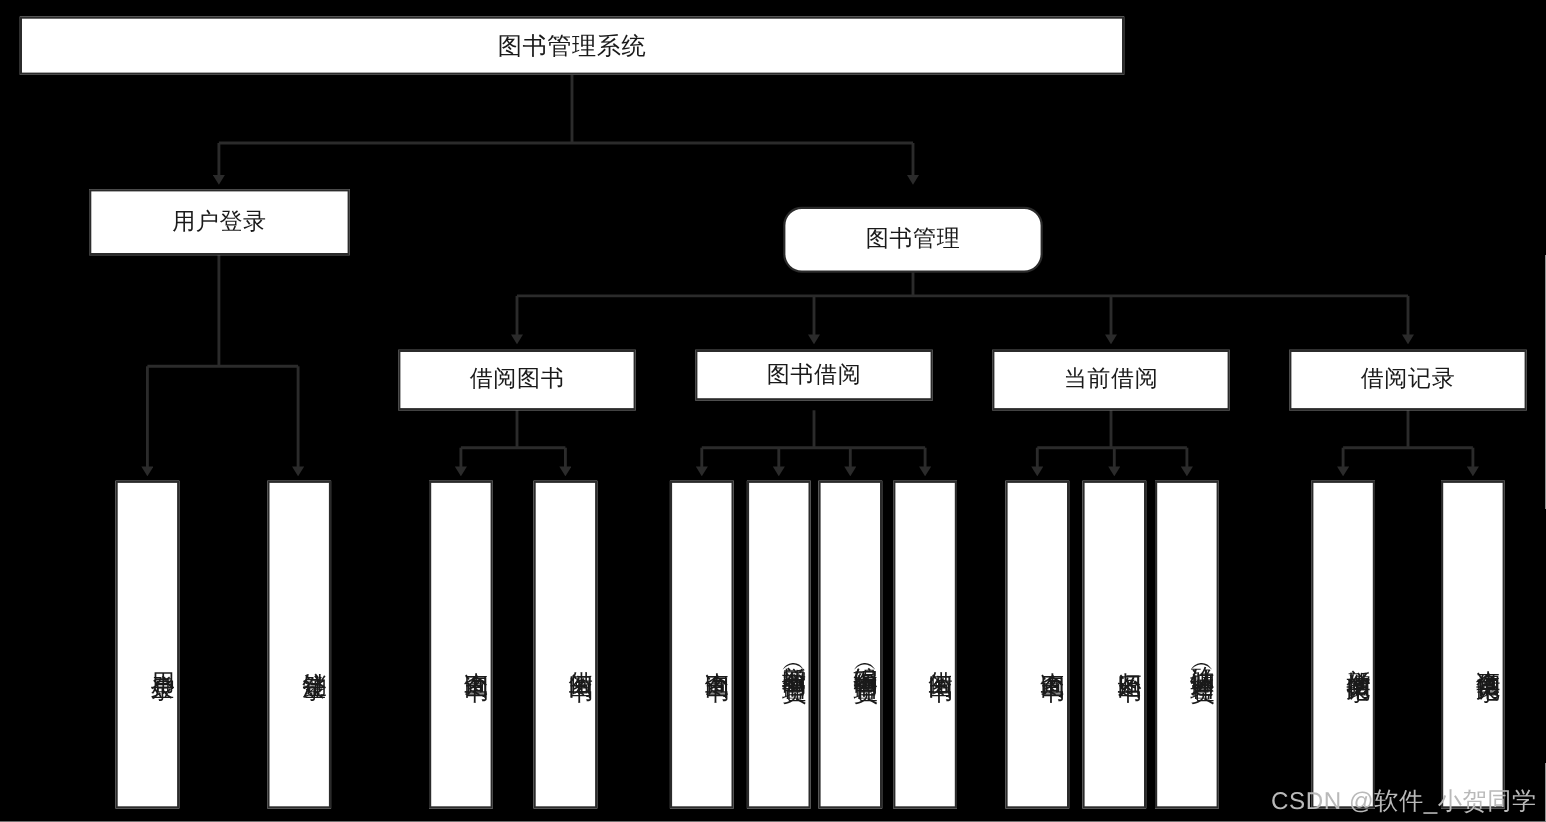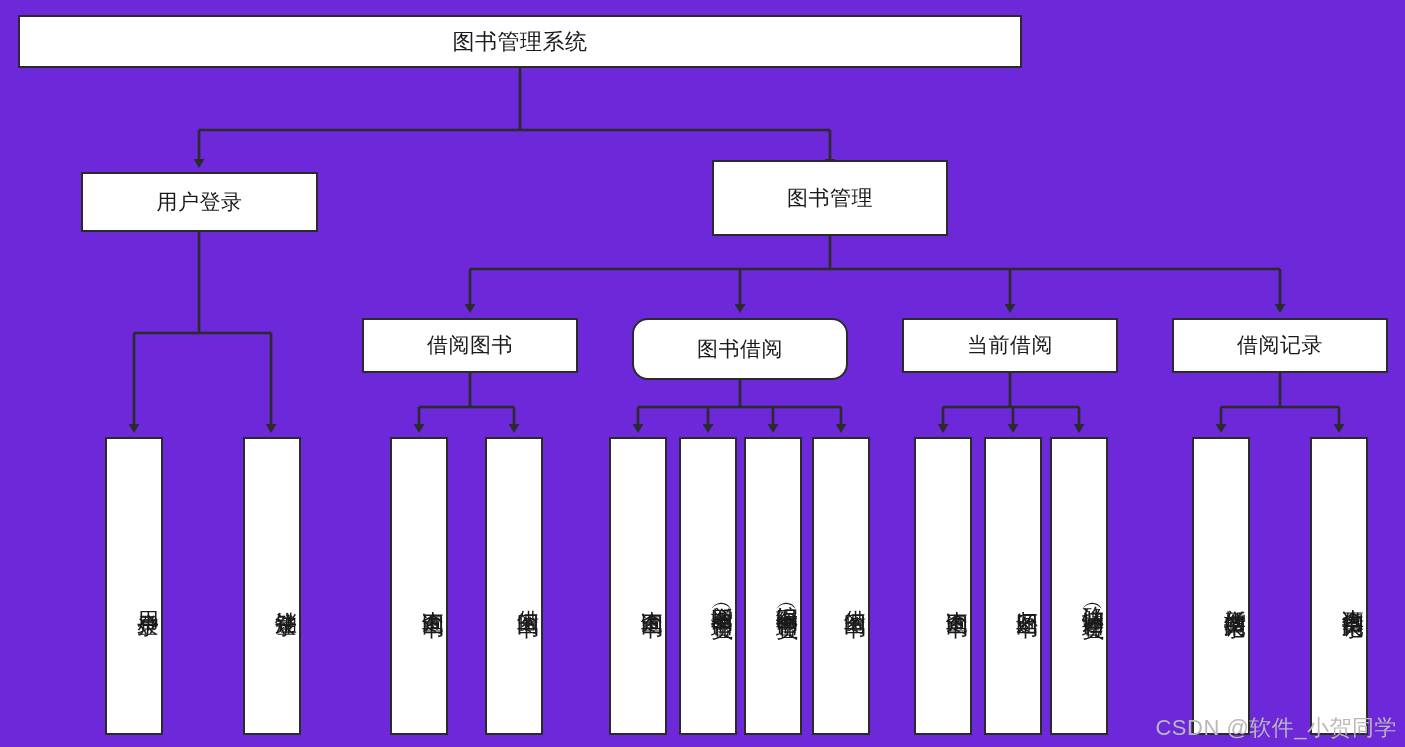--- a/index.html
+++ b/index.html
@@ -4,21 +4,21 @@
 <style>
   html,body{margin:0;padding:0;background:#ffffff;}
   body{
     font-family:"Liberation Sans","DejaVu Sans",sans-serif;
     -webkit-font-smoothing:antialiased;
   }
   #canvas{
     position:relative;
     width:1405px;
     height:747px;
-    background:#6d28d9;
+    background:#000000;
     overflow:hidden;
   }
   svg.edges{
     position:absolute;
     left:0;top:0;
     width:1405px;
     height:747px;
     pointer-events:none;
   }
   .node{
@@ -111,24 +111,24 @@
       <path d="M1280,373 L1280,407"></path>
       <path d="M1221,407 L1339,407"></path>
       <path d="M1221,407 L1221,425" marker-end="url(#arrow)"></path>
       <path d="M1339,407 L1339,425" marker-end="url(#arrow)"></path>
     </g>
   </svg>
 
   <div class="node horiz root" style="left:18px;top:15px;width:1004px;height:53px;">图书管理系统</div>
 
   <div class="node horiz" style="left:81px;top:172px;width:237px;height:60px;">用户登录</div>
-  <div class="node horiz" style="left:712px;top:160px;width:236px;height:76px;">图书管理</div>
+  <div class="node horiz" style="left:712px;top:188px;width:236px;height:60px;border-radius:17px;">图书管理</div>
 
   <div class="node horiz" style="left:362px;top:318px;width:216px;height:55px;">借阅图书</div>
-  <div class="node horiz" style="left:632px;top:318px;width:216px;height:62px;border-radius:16px;">图书借阅</div>
+  <div class="node horiz" style="left:632px;top:318px;width:216px;height:46px;">图书借阅</div>
   <div class="node horiz" style="left:1172px;top:318px;width:216px;height:55px;">借阅记录</div>
   <div class="node horiz" style="left:902px;top:318px;width:216px;height:55px;">当前借阅</div>
 
   <div class="node vert" style="left:105px;top:437px;width:58px;height:298px;">用户登录</div>
   <div class="node vert" style="left:243px;top:437px;width:58px;height:298px;">注销登录</div>
 
   <div class="node vert" style="left:390px;top:437px;width:58px;height:298px;">查询图书</div>
   <div class="node vert" style="left:485px;top:437px;width:58px;height:298px;">借阅图书</div>
 
   <div class="node vert" style="left:609px;top:437px;width:58px;height:298px;">查询图书</div>

